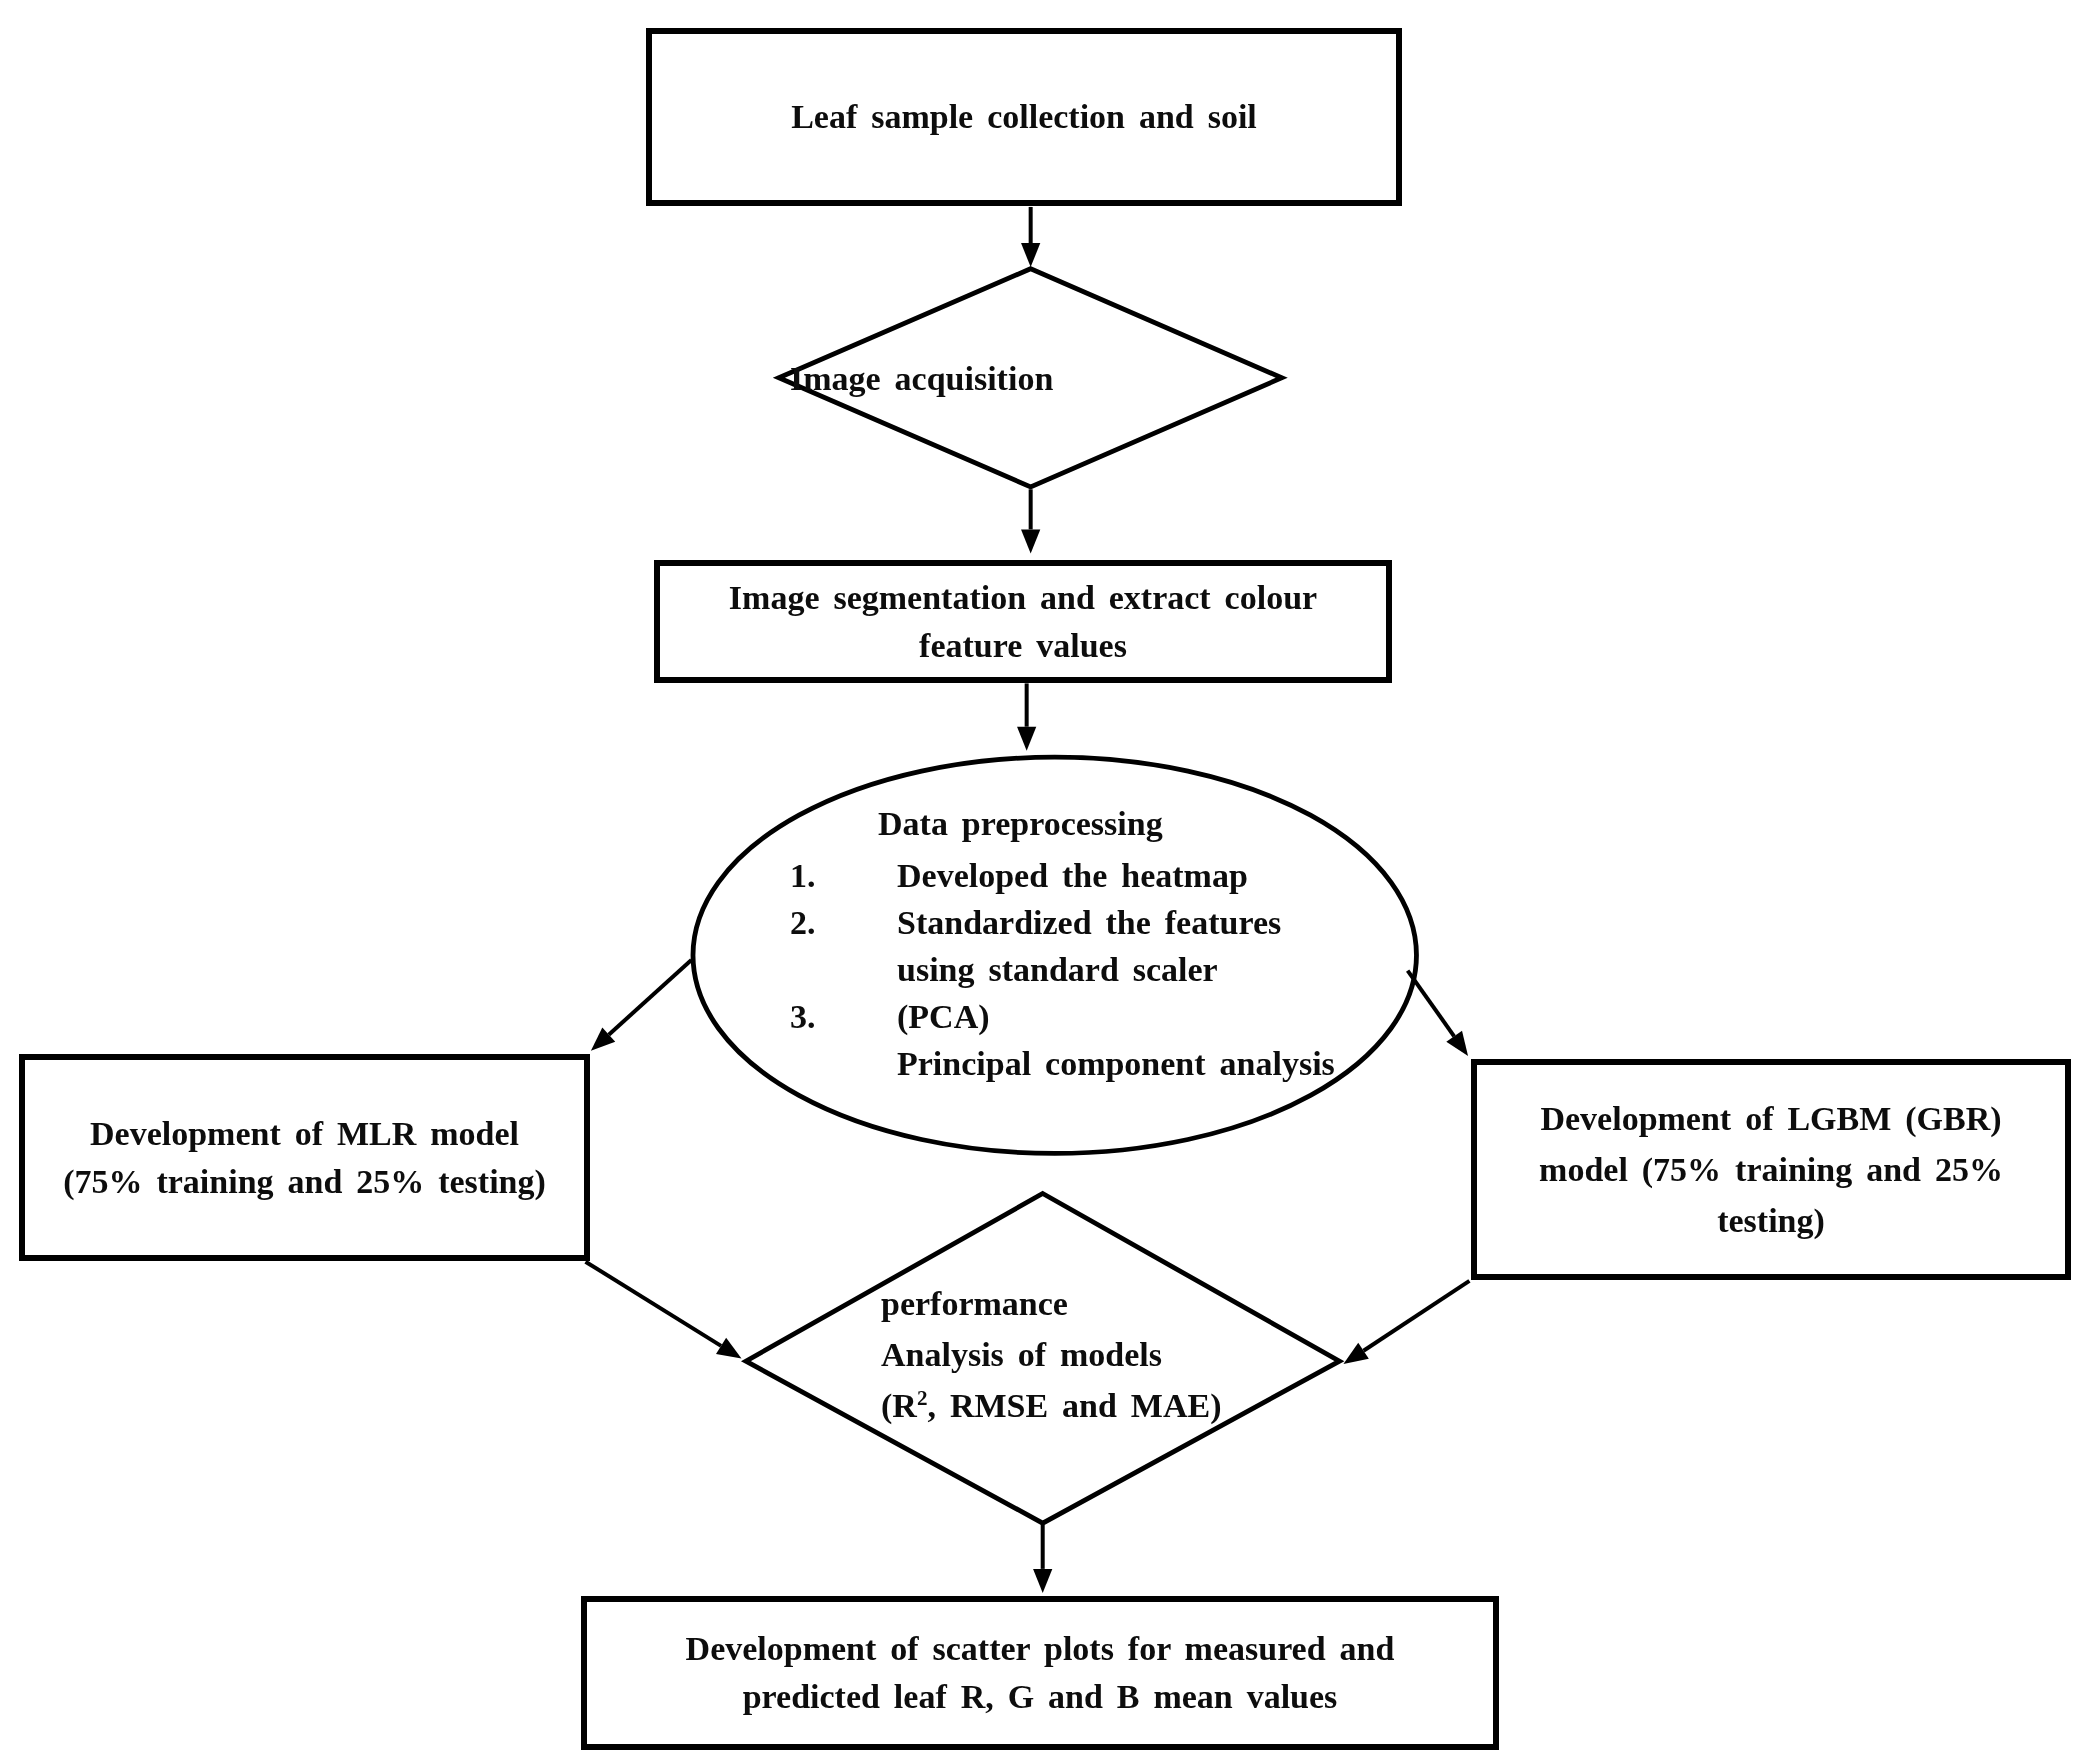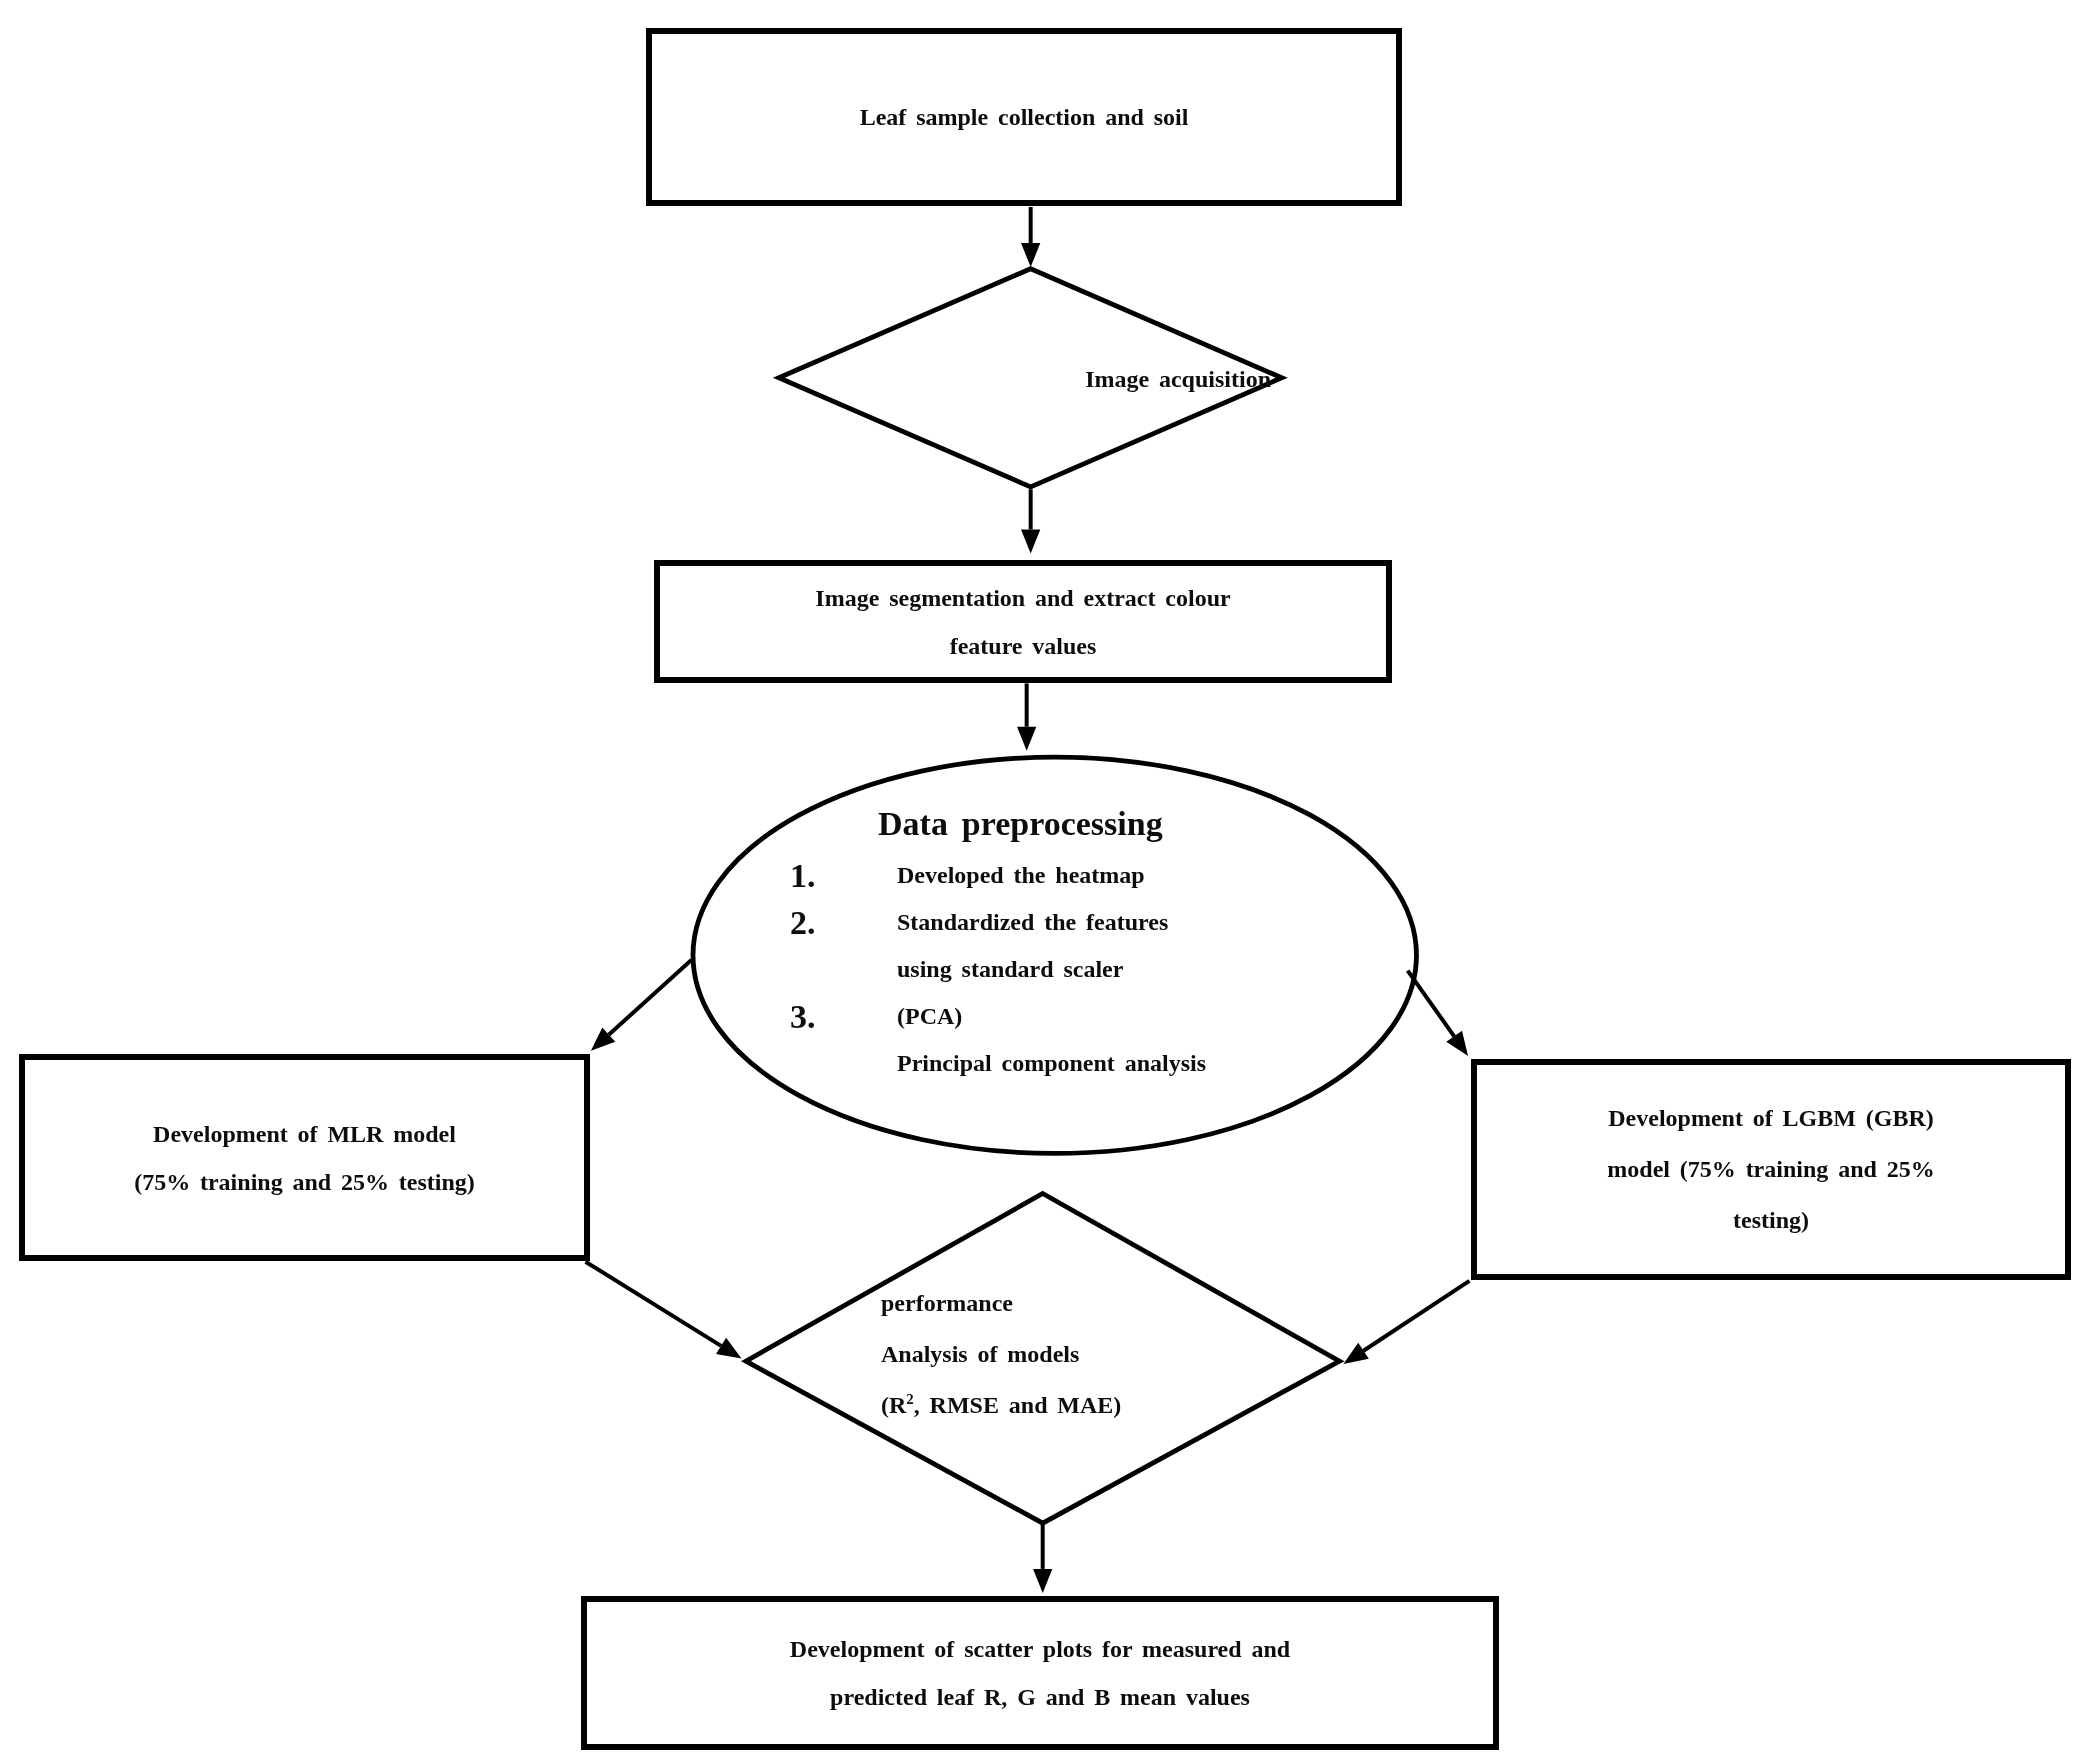--- a/index.html
+++ b/index.html
@@ -22,21 +22,21 @@
     box-sizing: border-box;
     border: 6.4px solid #000000;
     background: #ffffff;
     display: flex;
     flex-direction: column;
     align-items: center;
     justify-content: center;
     text-align: center;
   }
   .line {
-    font-size: 24px;
+    font-size: 34px;
     line-height: 48px;
     word-spacing: 0.16em;
     white-space: nowrap;
   }
 
   .ellipse-title {
     position: absolute;
     left: 878px;
     top: 800px;
     font-size: 34px;
@@ -55,21 +55,21 @@
   }
   .ellipse-item { display: flex; align-items: flex-start; }
   .ellipse-item .num { width: 107px; flex: none; }
   .ellipse-item .itemlines .line { line-height: 47px; }
 
   .diamond1-label {
     position: absolute;
     left: 790px;
     top: 355px;
     width: 481px;
-    text-align: right;
+    text-align: left;
   }
   .diamond2-label {
     position: absolute;
     left: 881px;
     top: 1278px;
     text-align: left;
   }
   .diamond2-label .line { line-height: 51px; }
   sup.metric-sup { font-size: 0.62em; vertical-align: super; line-height: 0; }
 </style>

